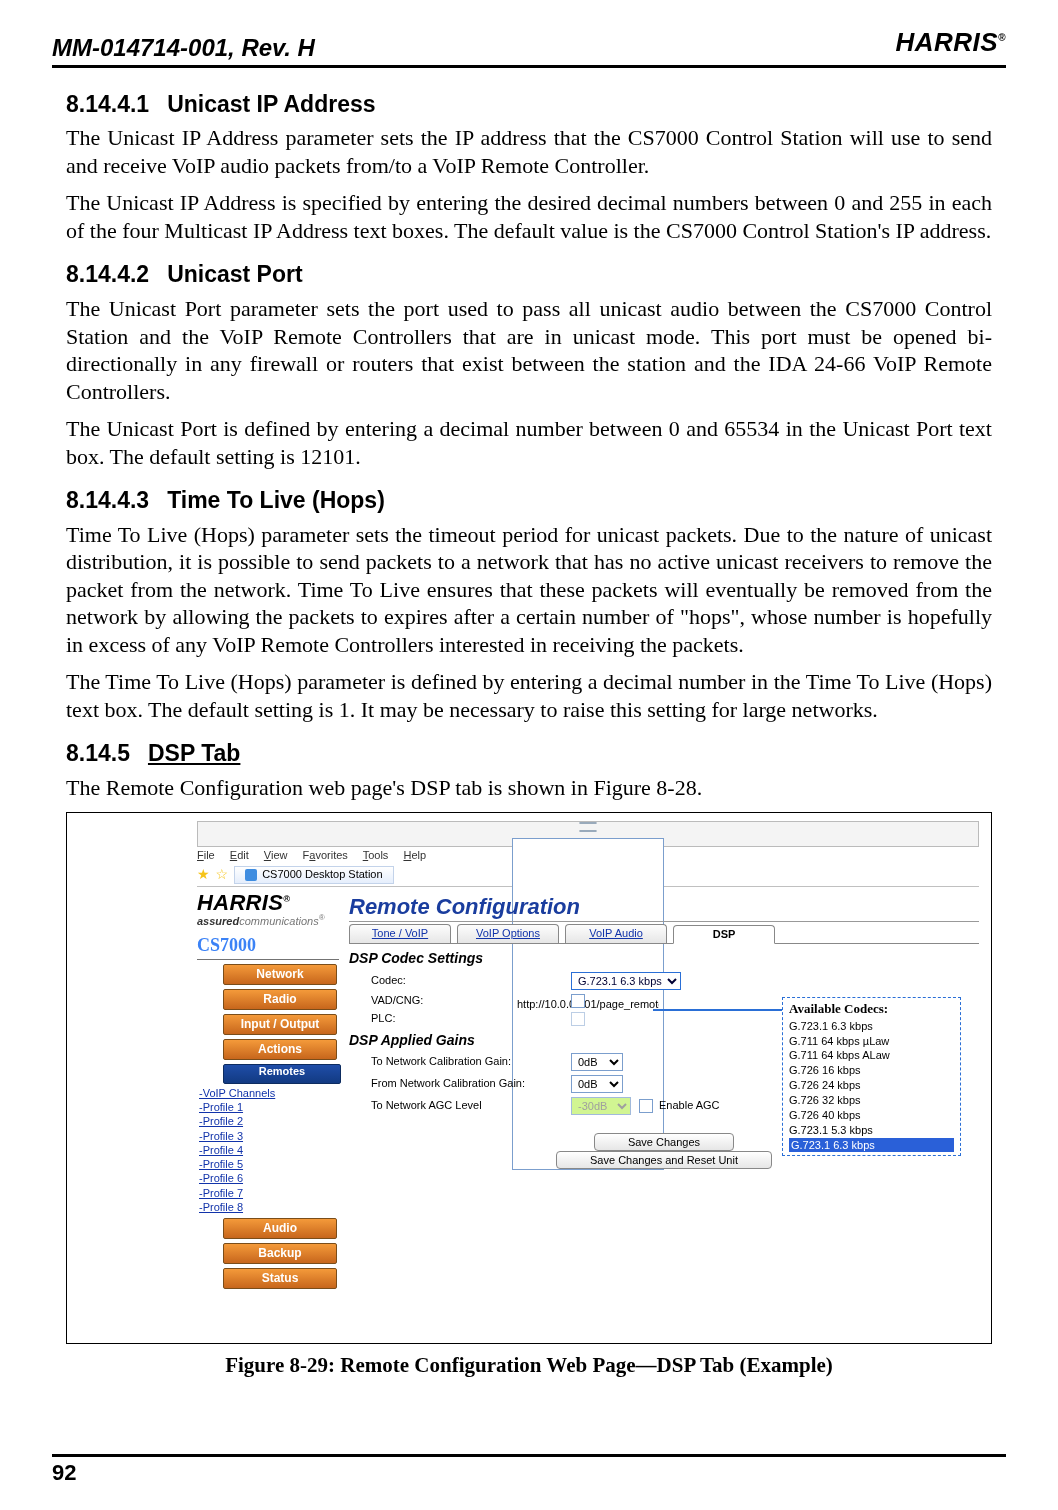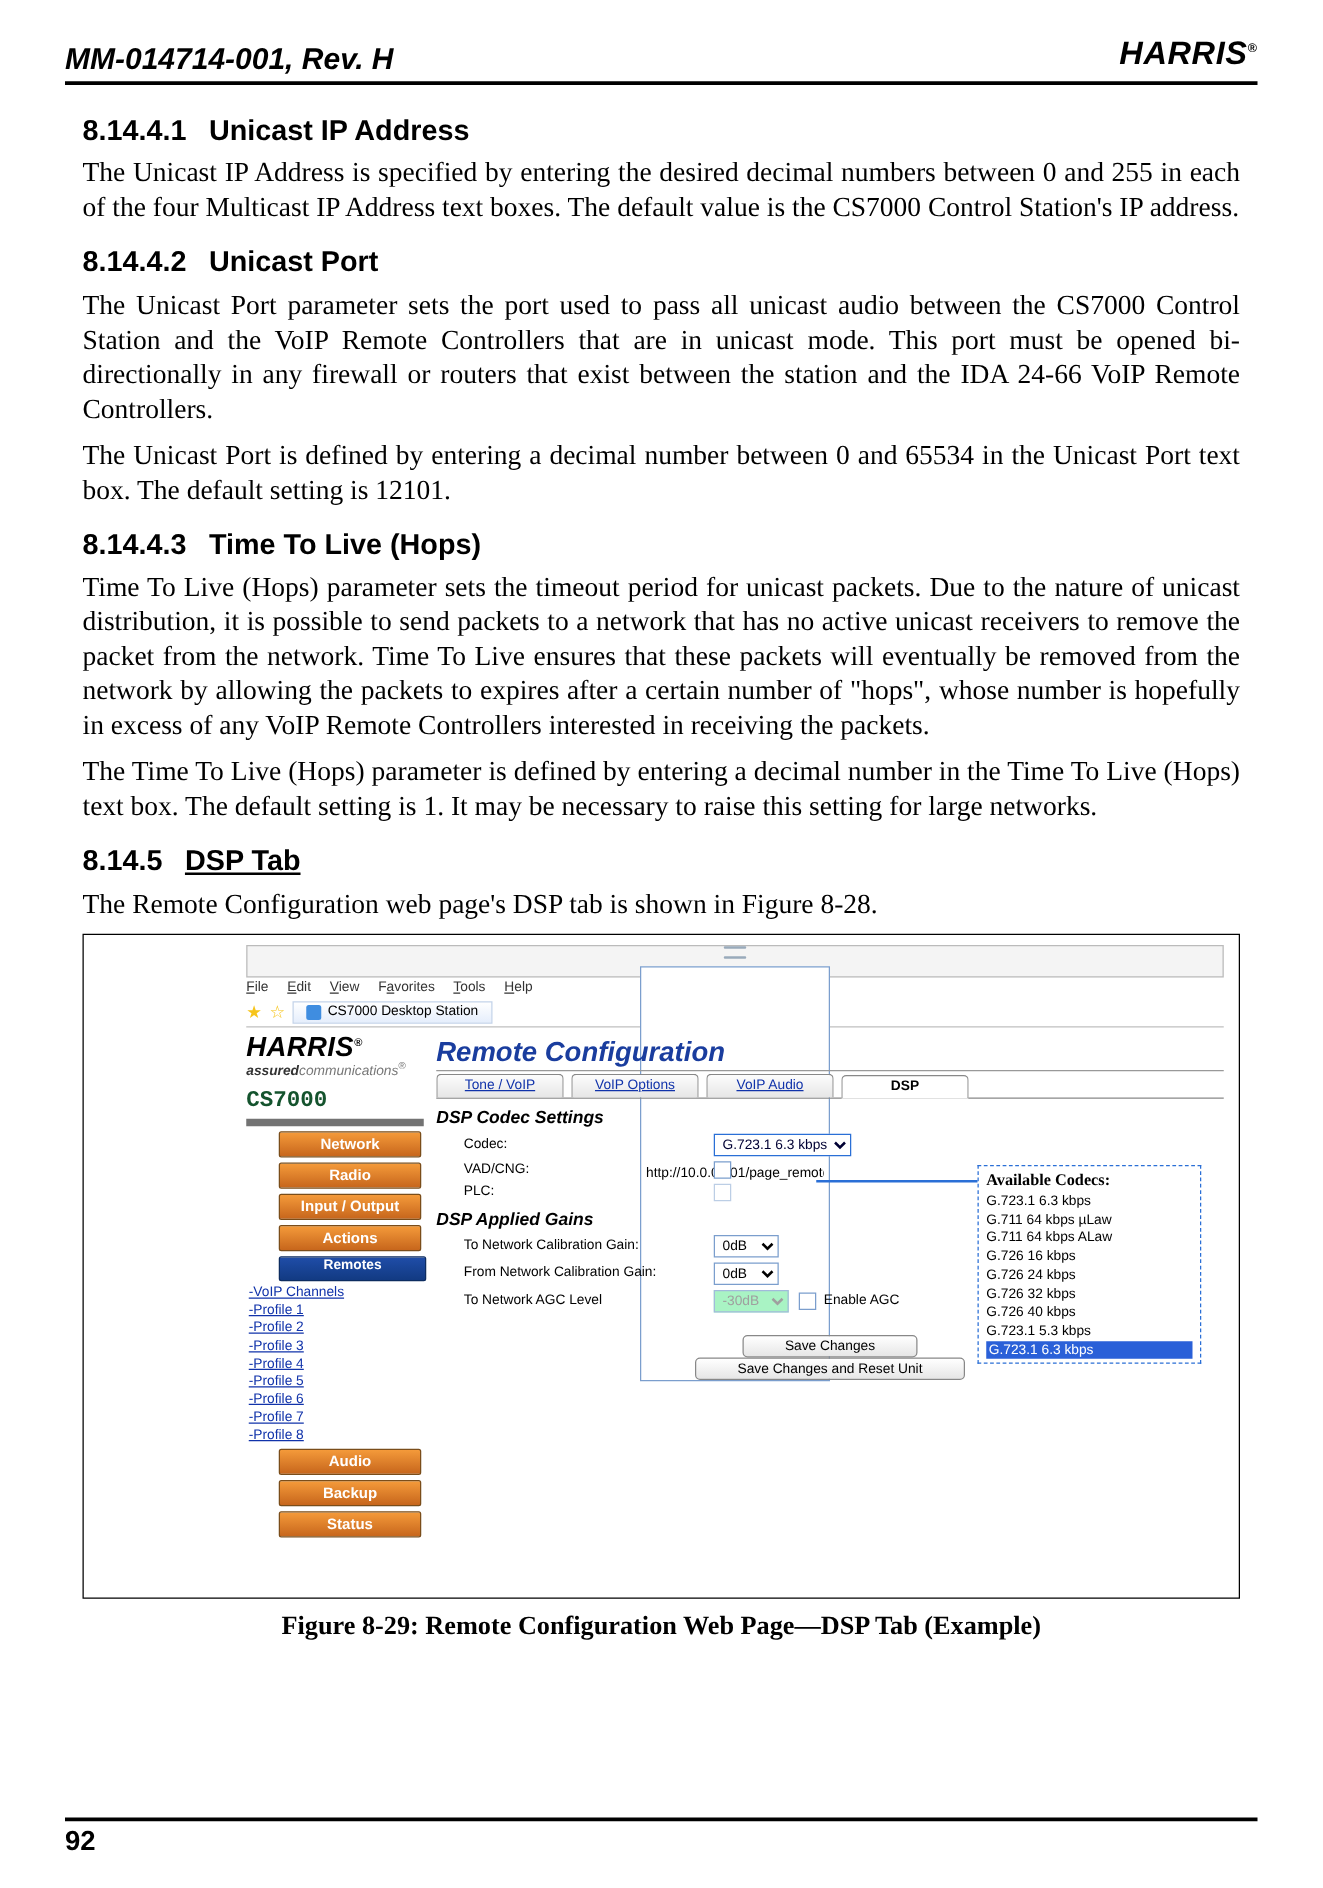--- a/index.html
+++ b/index.html
@@ -88,37 +88,37 @@
   .menu span u { text-decoration: underline; }
   .tabbar { display:flex; align-items:center; gap:6px; margin-top:4px; border-bottom:1px solid #c0c0c0; padding-bottom:2px;}
   .star { color:#f6c41a; font-size:14px; }
   .tabbar .tabfav { border:1px solid #c3d3ea; background:linear-gradient(#fff,#e5eefc); padding:1px 10px; font-size:11px; display:flex; align-items:center; gap:5px; }
   .tabbar .favicon { width:12px; height:12px; background:#3f8de0; border-radius:2px; }
   .main { display:flex; margin-top:6px; }
   .side { width:142px; flex:none; }
   .logo2 { font-family:Arial; font-weight:900; font-style:italic; font-size:22px; letter-spacing:0.3px; line-height:0.9; }
   .ac { font-style:italic; font-size:11px; color:#777; }
   .ac b { font-style:italic; color:#333; font-weight:bold; }
-  .cs7000 { color:#14532d; font-family:Liberation Mono, monospace; font-weight:bold; font-size:18px; margin-top:6px; border-bottom:6px solid #737373; padding-bottom:2px; }
+  .cs7000 { color:#3b82f6; font-family:Liberation Serif, serif; font-weight:bold; font-size:18px; margin-top:6px; border-bottom:1px solid #737373; padding-bottom:2px; }
   .navbtn { margin-top:4px; border:1px solid #7a4d1a; background:linear-gradient(#f49a3a,#c7661c); color:#fff; font-weight:bold; text-align:center; font-size:12px; padding:2px 0; border-radius:2px; width:112px; margin-left:26px; }
   .navbtn.sel { background:linear-gradient(#1f4da8,#123a82); border-color:#0d2c60; }
   .sublinks { margin:2px 0 2px 2px; }
   .sublinks div { color:#1133aa; text-decoration:underline; font-size:11px; line-height:1.3; }
   .pnl { flex:1; padding-left:10px; }
   .rc-title { color:#1a3d9e; font-weight:bold; font-style:italic; font-size:22px; border-bottom:1px solid #999; margin-bottom:2px; }
   .tabs { display:flex; border-bottom:1px solid #888; }
   .tabs .t { width:100px; text-align:center; padding:2px 0; border:1px solid #888; border-bottom:none; background:linear-gradient(#fdfdfd,#e6e6e6); border-top-left-radius:4px; border-top-right-radius:4px; color:#1133aa; font-size:11px; text-decoration:underline; margin-right:6px;}
   .tabs .t.active { background:#fff; font-weight:bold; color:#000; text-decoration:none; position:relative; top:1px; border-bottom:1px solid #fff;}
   .secthdr { font-weight:bold; font-style:italic; font-size:14px; margin:6px 0 4px 0; }
   .row { display:flex; align-items:center; margin:4px 0 4px 22px; font-size:11px; }
   .row .lbl { width:200px; }
   .sel { border:1px solid #7b9ecd; background:#fff; padding:0 2px; height:18px; font-size:11px; }
   .sel.codec { width:110px; color:#003; border-color:#2a6fd6; }
   .sel.gain { width:52px; }
-  .sel.agc { width:60px; color:#777; background:#86efac; }
+  .sel.agc { width:60px; color:#777; background:#bef264; }
   .chk { width:12px; height:12px; border:1px solid #7b9ecd; display:inline-block; background:#fff; }
   .savebtns { text-align:center; margin-top:18px; }
   .savebtns button { border:1px solid #888; background:linear-gradient(#fff,#e6e6e6); border-radius:4px; font-size:11px; padding:2px 16px; margin:0 0; }
   .savebtns button.big { width:216px; }
   .savebtns button.sm { width:140px; }
 
   .callout { position:absolute; right:18px; top:176px; width:165px; border:1.5px dashed #2a6fd6; background:#fff; padding:3px 6px 3px 6px; font-family:"Times New Roman",serif; font-size:15px; }
   .callout .ctitle { font-weight:bold; font-size:13px; margin-bottom:2px; font-family:"Times New Roman",serif; }
   .callout .opt { font-family:Arial; font-size:11px; line-height:1.35; }
   .callout .sel-opt { background:#2a60d8; color:#fff; padding:0 2px; display:inline-block; width:calc(100% - 4px); }
@@ -130,20 +130,21 @@
 <body>
 
 <div class="hdr">
   <span class="docid">MM-014714-001, Rev. H</span>
   <span class="logo"><span>HARRIS</span><span class="reg">®</span></span>
 </div>
 
 <div class="content">
 
   <h3 class="sec"><span class="num">8.14.4.1</span><span>Unicast IP Address</span></h3>
+  <p>The Unicast IP Address parameter sets the IP address that the CS7000 Control Station will use to send and receive VoIP audio packets from/to a VoIP Remote Controller.</p>
   <p>The Unicast IP Address is specified by entering the desired decimal numbers between 0 and 255 in each of the four Multicast IP Address text boxes. The default value is the CS7000 Control Station's IP address.</p>
 
   <h3 class="sec"><span class="num">8.14.4.2</span><span>Unicast Port</span></h3>
   <p>The Unicast Port parameter sets the port used to pass all unicast audio between the CS7000 Control Station and the VoIP Remote Controllers that are in unicast mode. This port must be opened bi-directionally in any firewall or routers that exist between the station and the IDA 24-66 VoIP Remote Controllers.</p>
   <p>The Unicast Port is defined by entering a decimal number between 0 and 65534 in the Unicast Port text box.  The default setting is 12101.</p>
 
   <h3 class="sec"><span class="num">8.14.4.3</span><span>Time To Live (Hops)</span></h3>
   <p>Time To Live (Hops) parameter sets the timeout period for unicast packets. Due to the nature of unicast distribution, it is possible to send packets to a network that has no active unicast receivers to remove the packet from the network.  Time To Live ensures that these packets will eventually be removed from the network by allowing the packets to expires after a certain number of "hops", whose number is hopefully in excess of any VoIP Remote Controllers interested in receiving the packets.</p>
   <p>The Time To Live (Hops) parameter is defined by entering a decimal number in the Time To Live (Hops) text box. The default setting is 1.  It may be necessary to raise this setting for large networks.</p>
 

